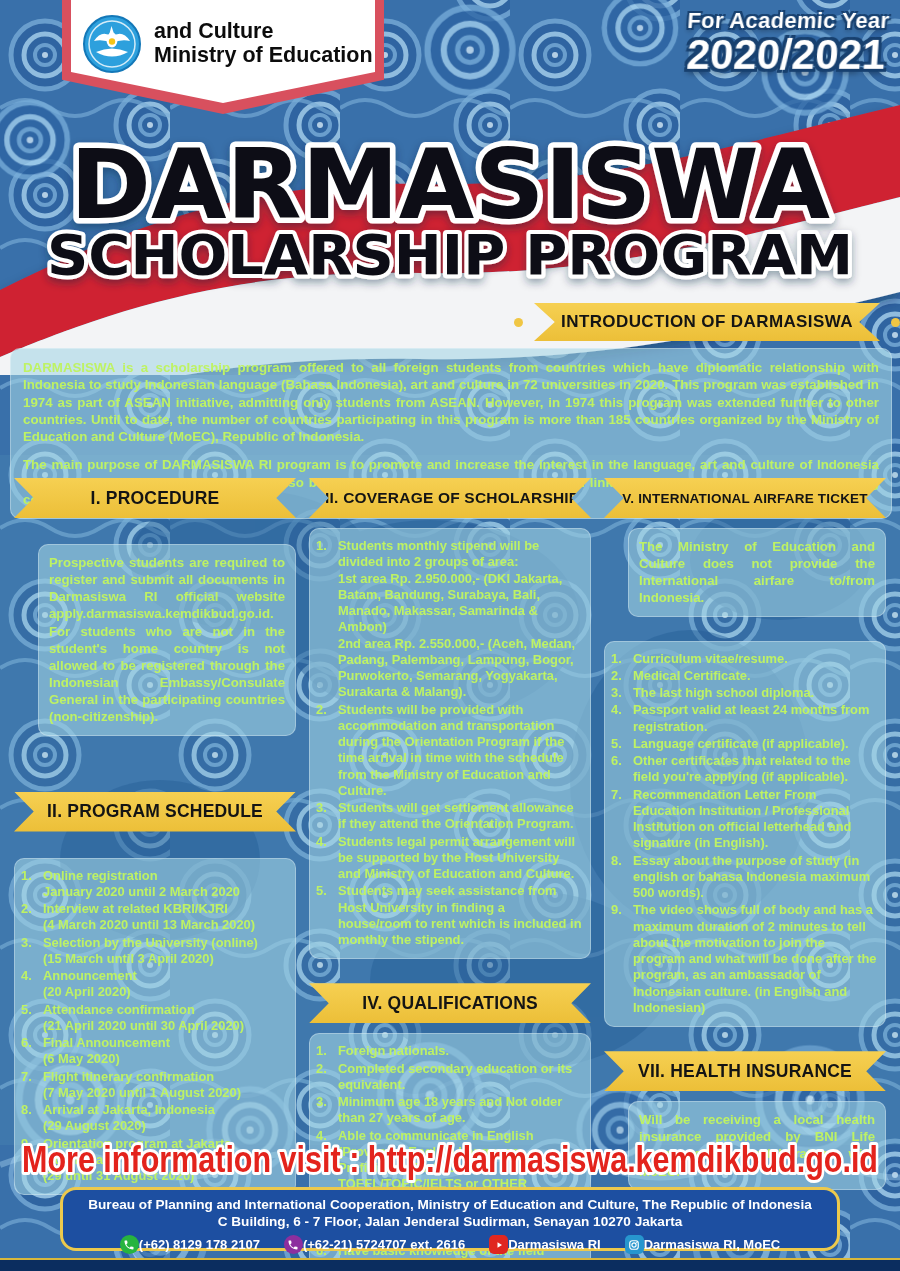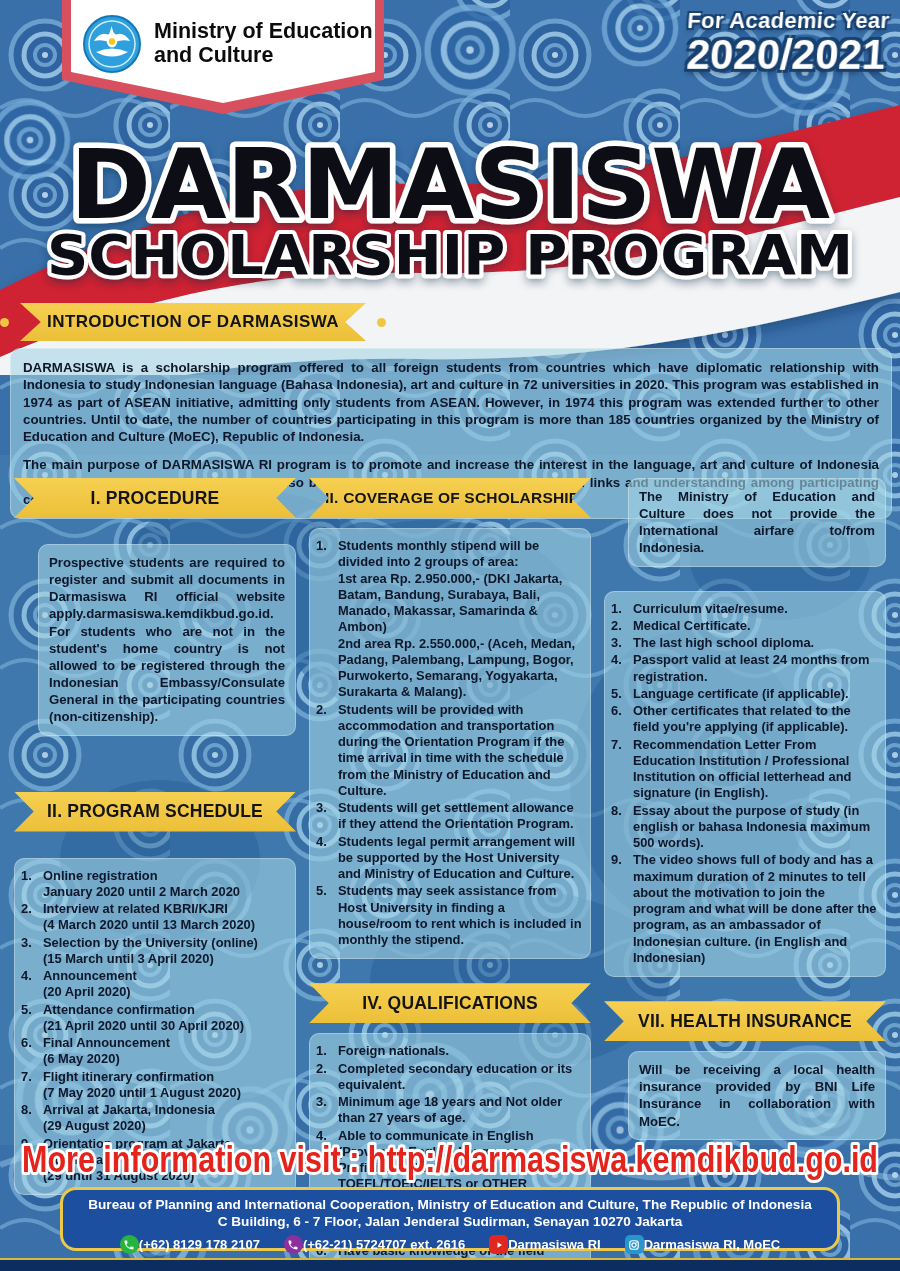--- a/index.html
+++ b/index.html
@@ -24,29 +24,29 @@
   .acad{position:absolute;right:12px;top:8px;z-index:5;text-align:center;color:#fff;transform:skewX(-4deg);}
   .acad .l1{font-weight:bold;font-size:22px;letter-spacing:.3px;
     text-shadow:-2px -2px 0 #17406f,2px -2px 0 #17406f,-2px 2px 0 #17406f,2px 2px 0 #17406f,0 3px 5px rgba(0,0,0,.45);}
   .acad .l2{font-weight:bold;font-size:42px;line-height:1.0;
     text-shadow:-3px -3px 0 #17406f,3px -3px 0 #17406f,-3px 3px 0 #17406f,3px 3px 0 #17406f,0 4px 6px rgba(0,0,0,.45);}
 
   .title-svg{position:absolute;left:0;top:116px;width:900px;height:238px;z-index:4;}
   .title-text{font-family:"DejaVu Sans","Liberation Sans",sans-serif;font-weight:bold;}
 
   
-  .intro-wrap{position:absolute;left:0;right:0;top:303px;z-index:4;display:flex;justify-content:flex-start;align-items:center;gap:11px;}
+  .intro-wrap{position:absolute;left:0;right:0;top:303px;z-index:4;display:flex;justify-content:flex-end;align-items:center;gap:11px;}
   .dot{width:9px;height:9px;border-radius:50%;background:#f0c644;}
   .intro-banner{width:346px;height:38px;background:linear-gradient(#f6d052,#ecbf38);
     clip-path:polygon(0 0,100% 0,94% 50%,100% 100%,0 100%,6% 50%);
     display:flex;align-items:center;justify-content:center;
     font-weight:bold;font-size:17px;letter-spacing:.4px;color:#141414;}
 
   .panel{background:rgba(164,213,229,.58);border:1px solid rgba(255,255,255,.30);
-    border-radius:10px;color:#0f172a;font-weight:bold;}
+    border-radius:10px;color:#bef264;font-weight:bold;}
   .intro-panel{position:absolute;left:10px;top:348px;width:856px;z-index:3;
     padding:10px 12px;font-size:13.3px;line-height:1.3;text-align:justify;}
   .intro-panel p{margin:0 0 11px 0;}
   .intro-panel p:last-child{margin-bottom:0;}
 
   .col{position:absolute;top:478px;width:282px;z-index:3;display:flex;flex-direction:column;}
   .col1{left:14px;gap:16px;} .col2{left:309px;} .col3{left:604px;}
 
   .rib{height:40px;background:linear-gradient(#f6d052,#ecbf38);
     clip-path:polygon(0 0,100% 0,93% 50%,100% 100%,0 100%,7% 50%);
@@ -149,22 +149,22 @@
       <svg class="mlogo" viewBox="0 0 60 60" aria-hidden="true">
         <circle cx="30" cy="30" r="28" fill="#2da0dd" stroke="#1478b8" stroke-width="2"></circle>
         <circle cx="30" cy="30" r="23" fill="none" stroke="#ffffff" stroke-width="1.5" opacity=".8"></circle>
         <path d="M29.5,12 L26.5,23 L33,23 Z" fill="#ffffff"></path>
         <path d="M12,27 Q20,15 30,23 Q40,15 48,27 Q39,25 30,29 Q21,25 12,27 Z" fill="#ffffff"></path>
         <ellipse cx="30" cy="26" rx="5.5" ry="7.5" fill="#ffffff"></ellipse>
         <circle cx="30" cy="27.5" r="3.2" fill="#f5c518"></circle>
         <path d="M14,38 Q30,31 46,38 Q30,47 14,38 Z" fill="#ffffff"></path>
       </svg>
       <div class="mname">
+        <div>and Culture</div>
         <div>Ministry of Education</div>
-        <div>and Culture</div>
       </div>
     </div>
   </div>
 
   <div class="acad">
     <div class="l1">For Academic Year</div>
     <div class="l2">2020/2021</div>
   </div>
 
   <svg class="title-svg" viewBox="0 0 900 238">
@@ -332,20 +332,21 @@
         <li>
           <span class="num">6.</span>
           <div class="li-body">
             <div>Have basic knowledge of the field you're applying.</div>
           </div>
         </li>
       </ol>
   </div>
 
   <div class="col col3">
+    <div class="rib xsmall">V. INTERNATIONAL AIRFARE TICKET</div>
     <div class="panel body-panel just">The Ministry of Education and Culture does not provide the International airfare to/from Indonesia.</div>
     <div class="gap"></div>
     <ol class="panel plist">
         <li>
           <span class="num">1.</span>
           <div class="li-body">
             <div>Curriculum vitae/resume.</div>
           </div>
         </li>
         <li>

